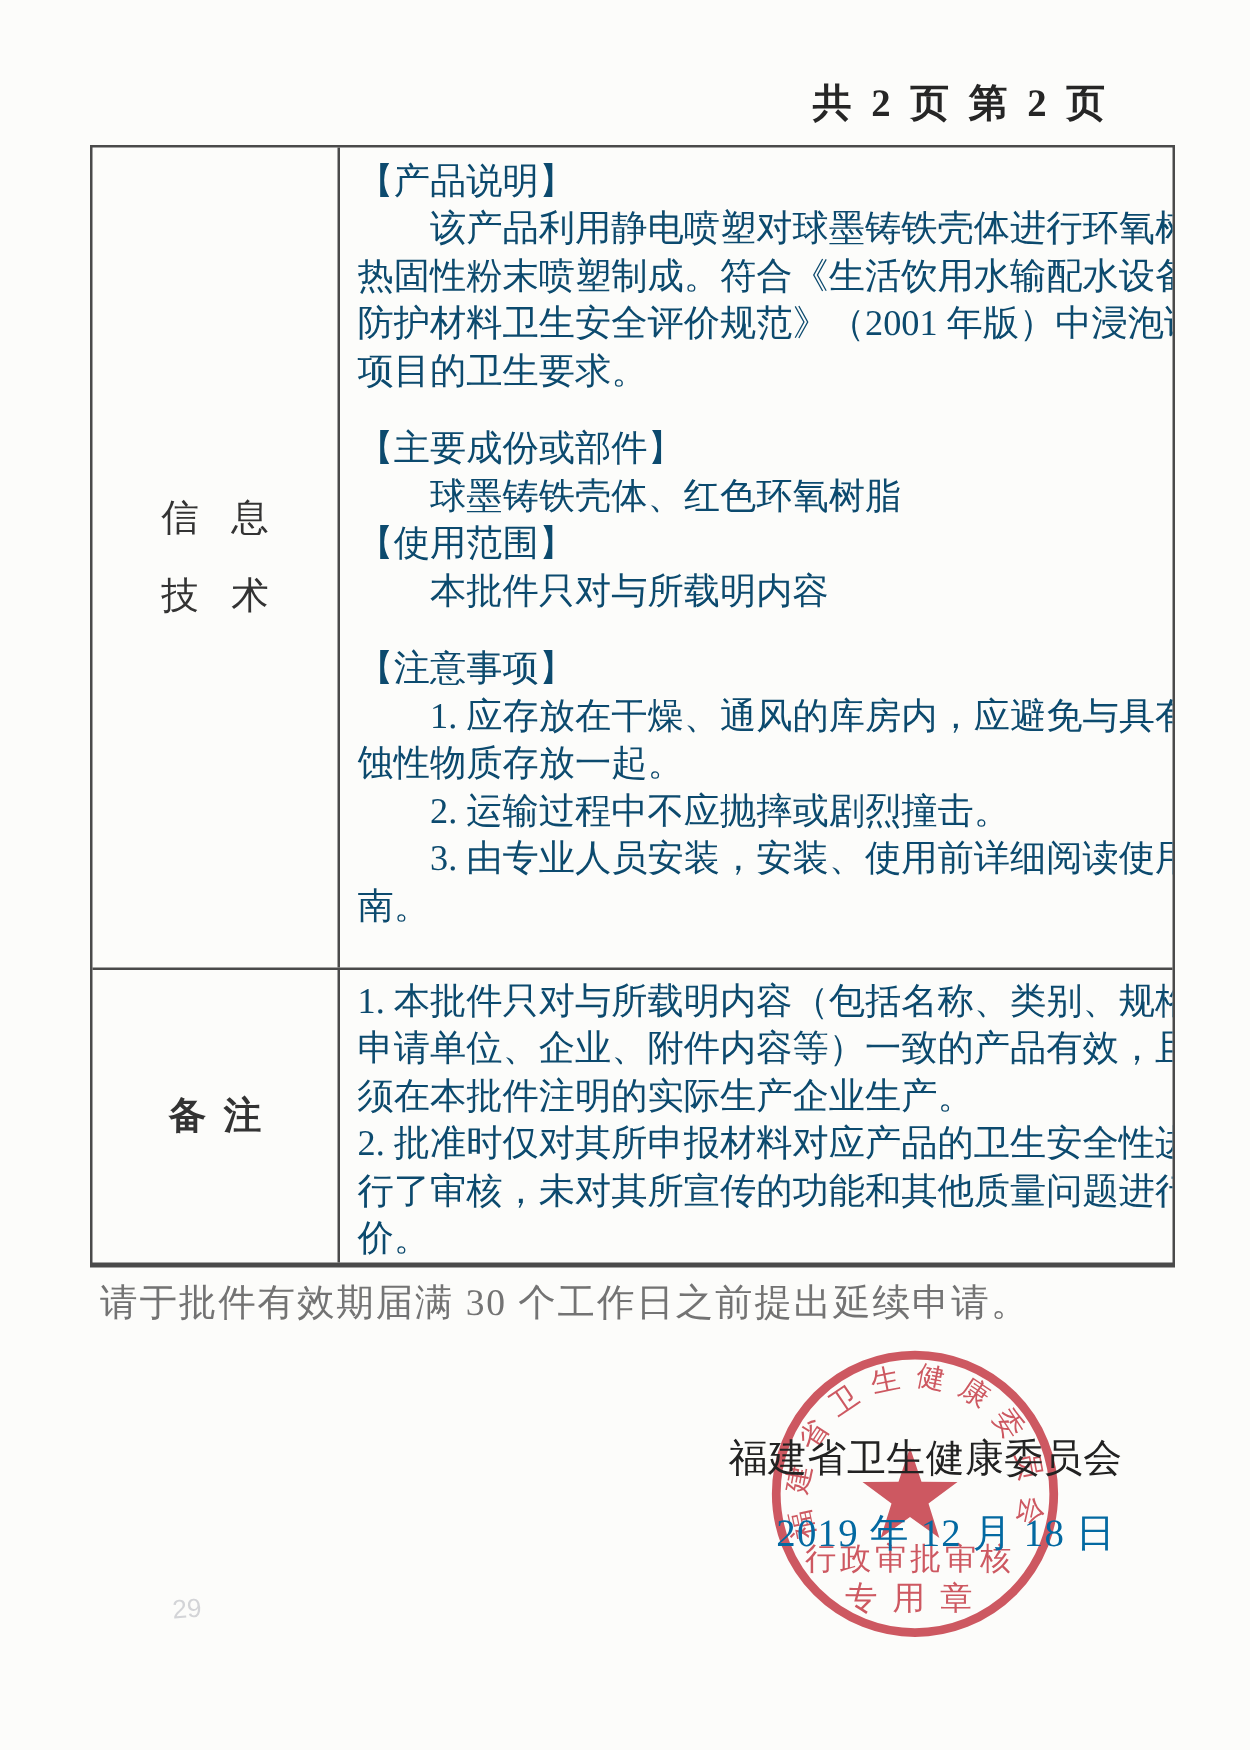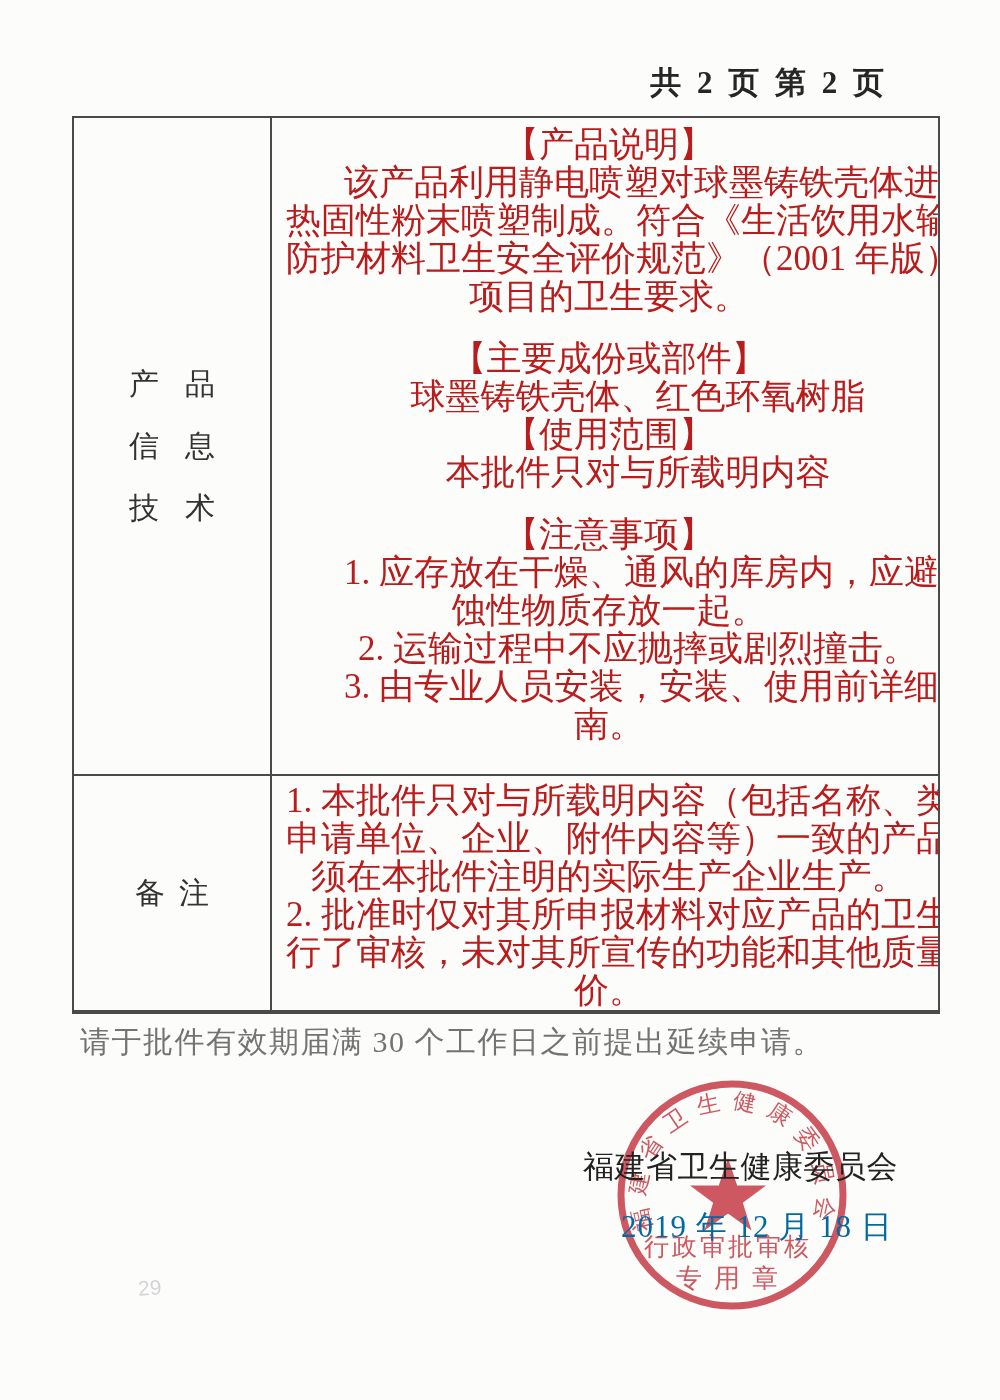--- a/index.html
+++ b/index.html
@@ -6,21 +6,20 @@
   html, body { background: #e8e8e8; }
   .page {
     position: relative;
     width: 1000px;
     height: 1400px;
     margin: 0 auto;
     background: #fcfcfa;
     font-family: "Liberation Serif", "DejaVu Serif", serif;
     color: #2e2e2e;
     overflow: hidden;
-    text-align: center;
   }
   .page-indicator {
     position: absolute;
     top: 62px;
     right: 112px;
     font-size: 31px;
     font-weight: 700;
     letter-spacing: 4px;
     color: #262626;
   }
@@ -43,27 +42,27 @@
     border-right: 2px solid #4a4a4a;
     display: flex;
     flex-direction: column;
     align-items: center;
     justify-content: center;
     font-size: 30px;
     color: #333;
     flex-shrink: 0;
   }
   .vlabel-line { letter-spacing: 26px; margin-right: -26px; line-height: 62px; white-space: nowrap; }
-  .trow-remarks .vlabel-line { letter-spacing: 14px; margin-right: -14px; line-height: 44px; }
+  .trow-remarks .vlabel-line { letter-spacing: 14px; margin-right: -14px; line-height: 44px; font-weight: bold; }
   .tcell {
     flex: 1;
     padding: 8px 6px 0 14px;
-    font-size: 35px;
+    font-size: 29px;
     line-height: 38px;
-    color: #b91c1c;
+    color: #0c4a6e;
     overflow: hidden;
   }
   .trow-remarks .tcell { padding-top: 6px; }
   .section { margin: 0; }
   .section.gap-before { margin-top: 24px; }
   .tline { white-space: nowrap; }
   .tline.ind { padding-left: 58px; }
   .footer-note {
     position: absolute;
     left: 80px;
@@ -117,21 +116,20 @@
 <body>
 
 <div class="page">
 
   <div class="page-indicator">共 2 页  第 2 页</div>
 
   <div class="doc-table">
 
     <div class="trow trow-product">
       <div class="tlabel">
-          <div class="vlabel-line">产品</div>
           <div class="vlabel-line">信息</div>
           <div class="vlabel-line">技术</div>
         </div>
       <div class="tcell">
         <div class="section">
           <div class="tline">【产品说明】</div>
           <div>
               <div class="tline ind">该产品利用静电喷塑对球墨铸铁壳体进行环氧树脂</div>
               <div class="tline">热固性粉末喷塑制成。符合《生活饮用水输配水设备及</div>
               <div class="tline">防护材料卫生安全评价规范》（2001 年版）中浸泡试验</div>

